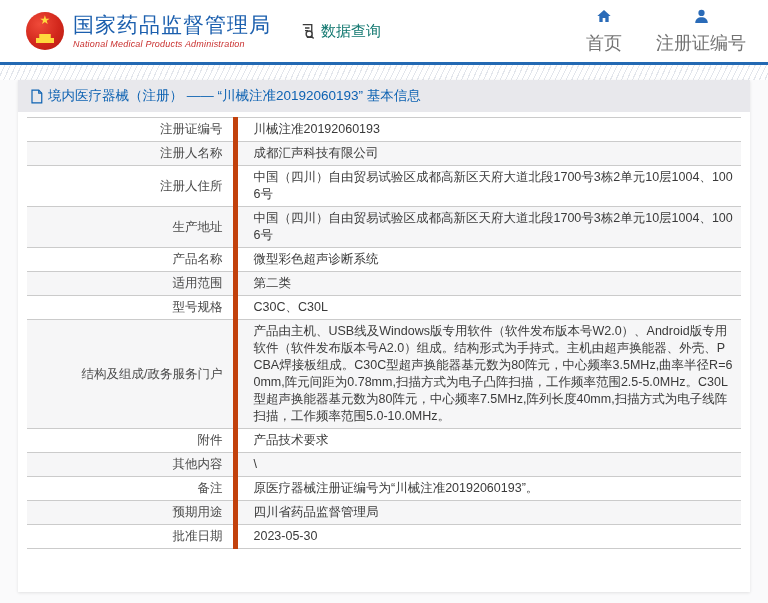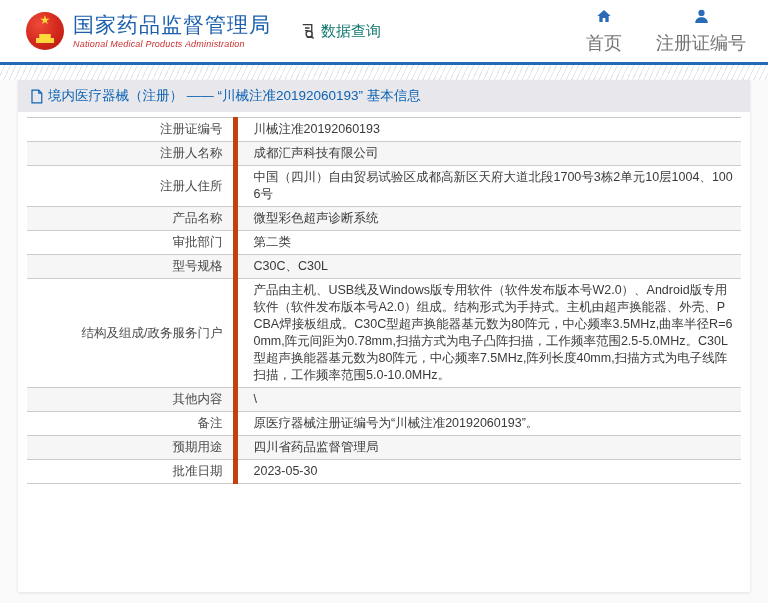--- a/index.html
+++ b/index.html
@@ -155,36 +155,44 @@
             </tr>
             <tr>
               <td class="label-cell">注册人名称</td>
               <td class="value-cell">成都汇声科技有限公司</td>
             </tr>
             <tr>
               <td class="label-cell">注册人住所</td>
               <td class="value-cell">中国（四川）自由贸易试验区成都高新区天府大道北段1700号3栋2单元10层1004、1006号</td>
             </tr>
             <tr>
+              <td class="label-cell">生产地址</td>
+              <td class="value-cell">中国（四川）自由贸易试验区成都高新区天府大道北段1700号3栋2单元10层1004、1006号</td>
+            </tr>
+            <tr>
               <td class="label-cell">产品名称</td>
               <td class="value-cell">微型彩色超声诊断系统</td>
             </tr>
             <tr>
-              <td class="label-cell">审批部门</td>
+              <td class="label-cell">适用范围</td>
               <td class="value-cell">第二类</td>
             </tr>
             <tr>
               <td class="label-cell">型号规格</td>
               <td class="value-cell">C30C、C30L</td>
             </tr>
             <tr>
               <td class="label-cell">结构及组成/政务服务门户</td>
               <td class="value-cell">产品由主机、USB线及Windows版专用软件（软件发布版本号W2.0）、Android版专用软件（软件发布版本号A2.0）组成。结构形式为手持式。主机由超声换能器、外壳、PCBA焊接板组成。C30C型超声换能器基元数为80阵元，中心频率3.5MHz,曲率半径R=60mm,阵元间距为0.78mm,扫描方式为电子凸阵扫描，工作频率范围2.5-5.0MHz。C30L型超声换能器基元数为80阵元，中心频率7.5MHz,阵列长度40mm,扫描方式为电子线阵扫描，工作频率范围5.0-10.0MHz。</td>
             </tr>
             <tr>
+              <td class="label-cell">附件</td>
+              <td class="value-cell">产品技术要求</td>
+            </tr>
+            <tr>
               <td class="label-cell">其他内容</td>
               <td class="value-cell">\</td>
             </tr>
             <tr>
               <td class="label-cell">备注</td>
               <td class="value-cell">原医疗器械注册证编号为“川械注准20192060193”。</td>
             </tr>
             <tr>
               <td class="label-cell">预期用途</td>
               <td class="value-cell">四川省药品监督管理局</td>

